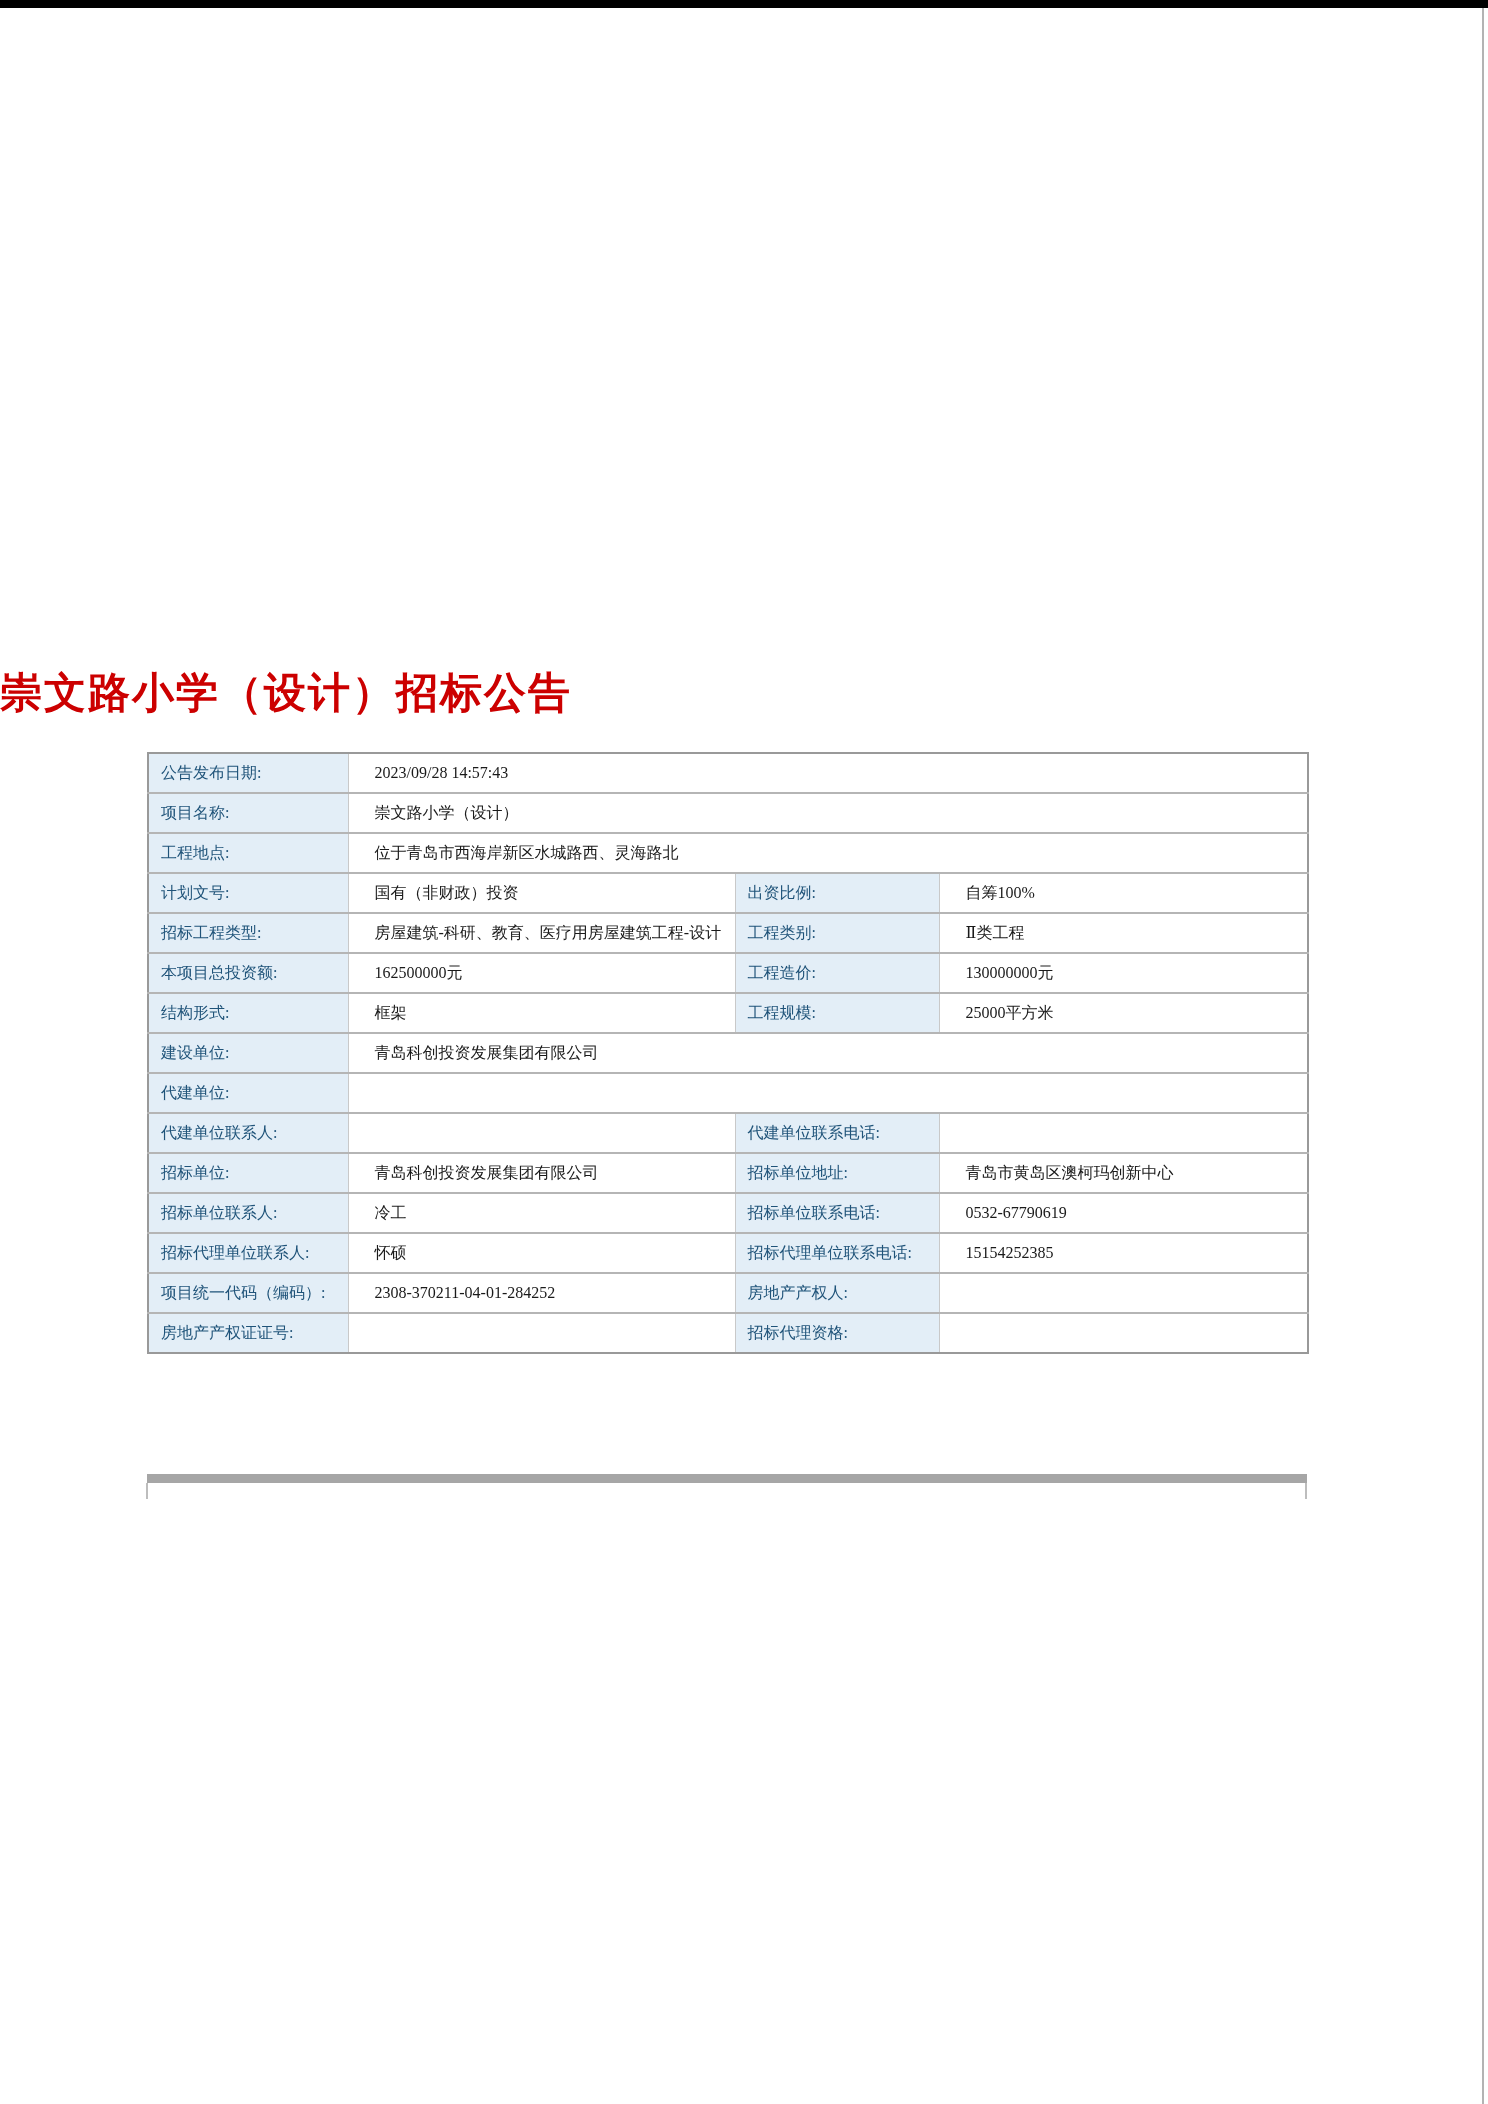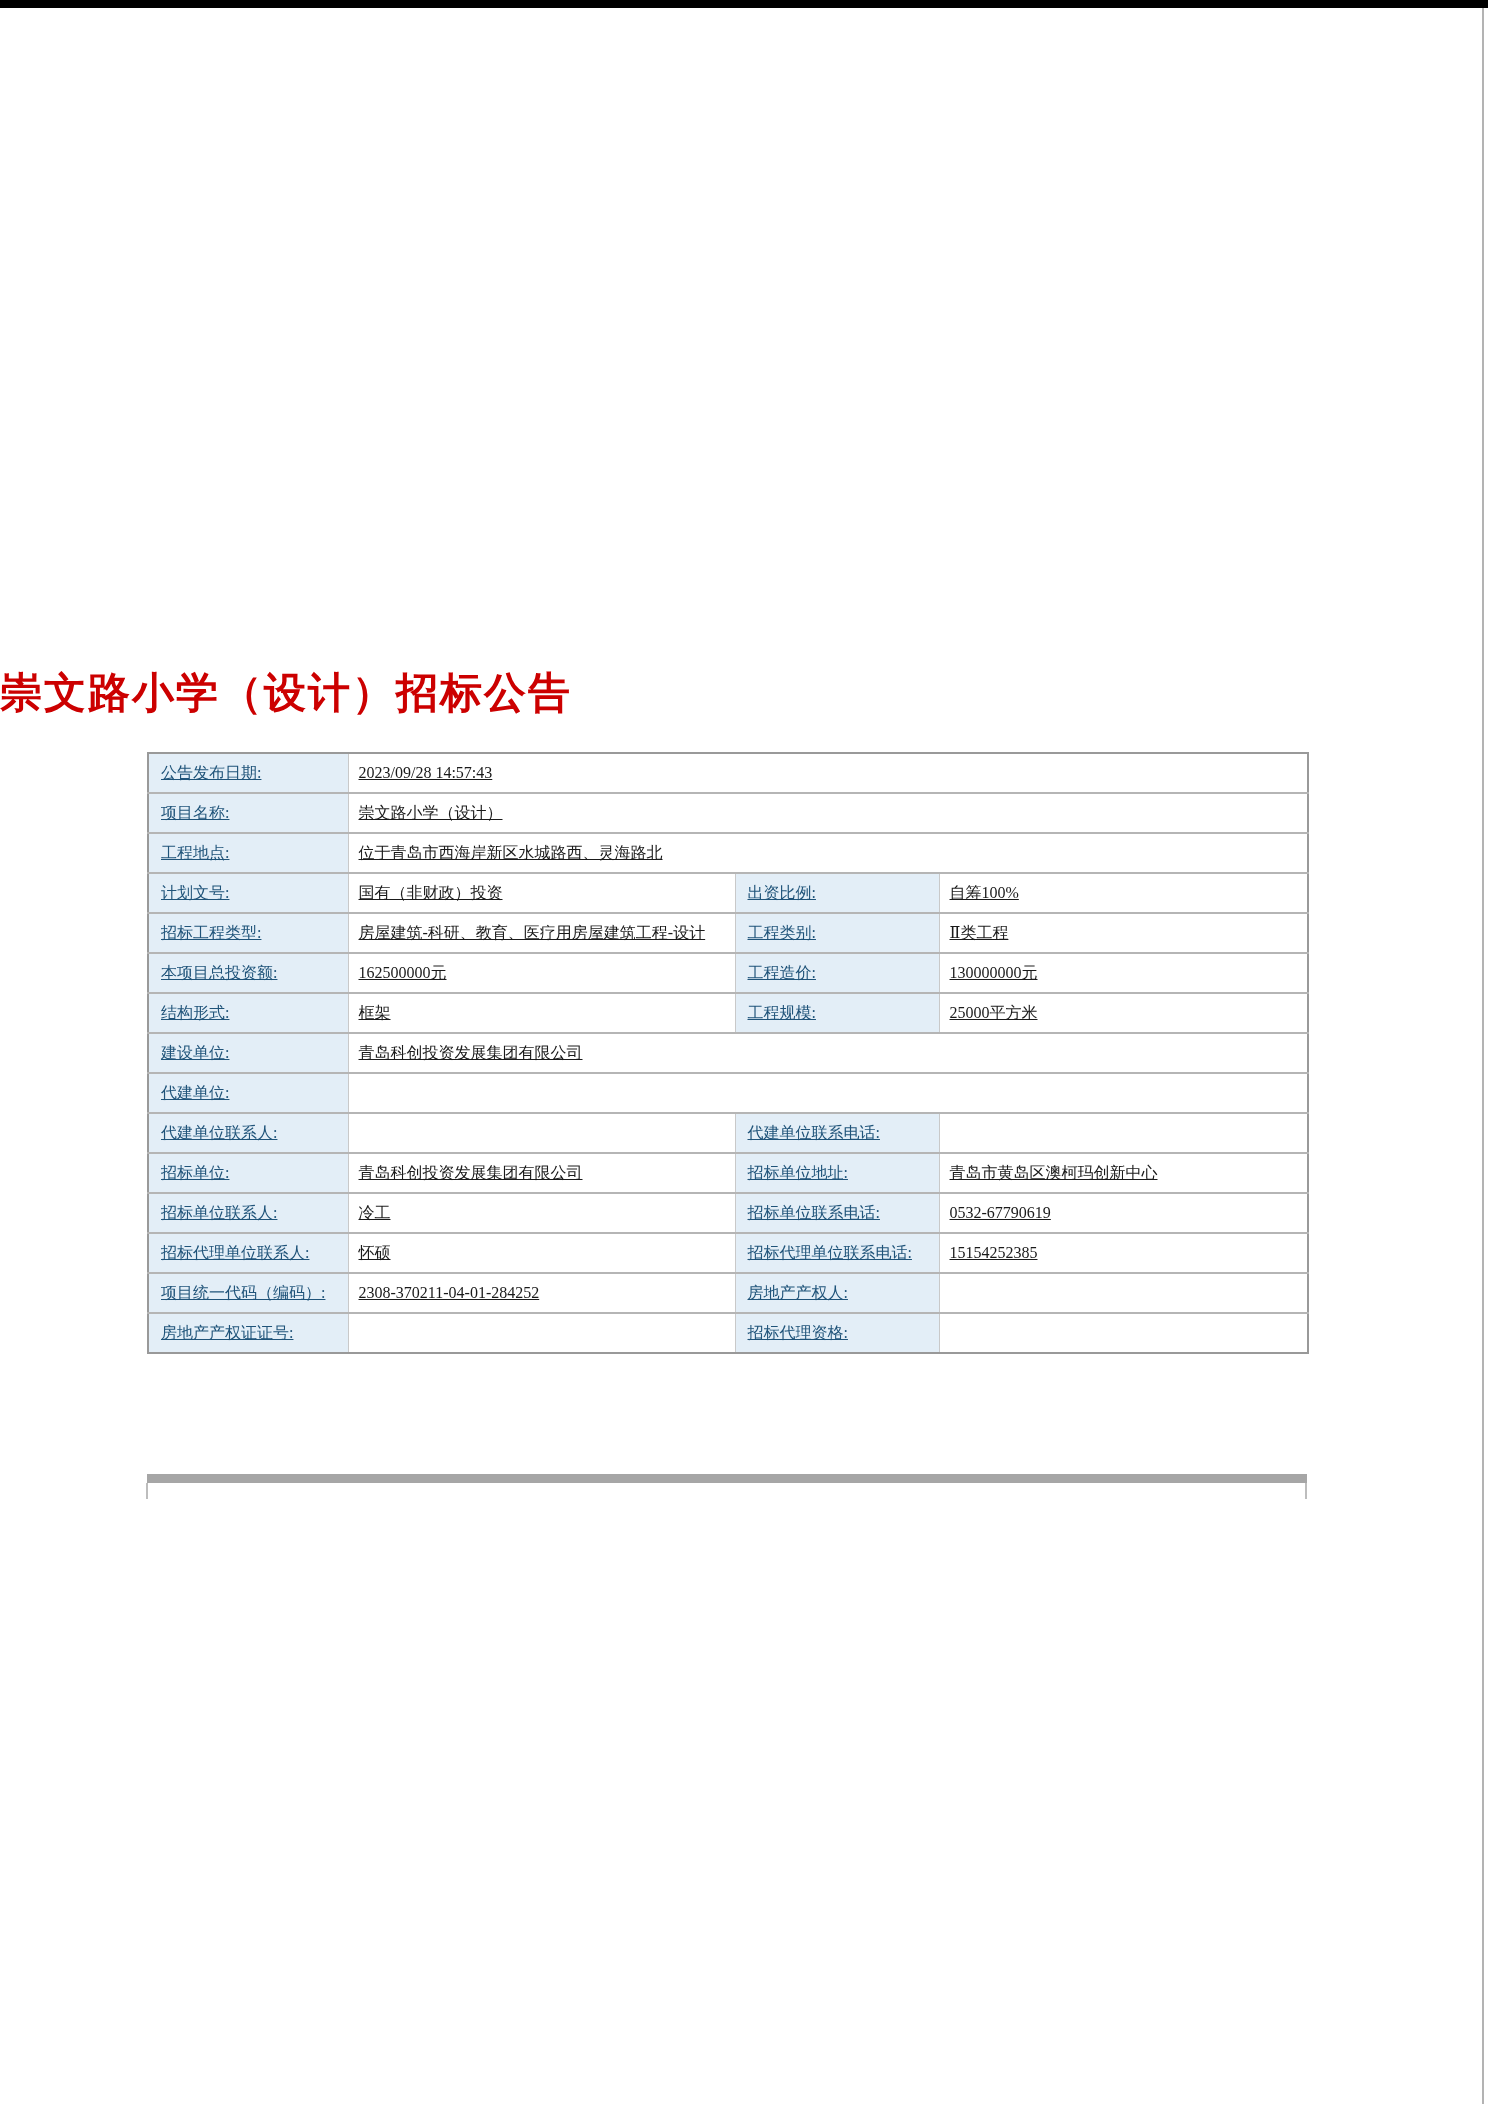--- a/index.html
+++ b/index.html
@@ -26,29 +26,28 @@
     border:2px solid #999999;
     font-size:16px;
   }
   table.announcement td{
     height:40px;
     border-top:2px solid #b5b5b5;
     border-left:1px solid #c9c9c9;
     vertical-align:middle;
     overflow:hidden;white-space:nowrap;
     box-sizing:border-box;
-    text-decoration:underline;
   }
   table.announcement tr:first-child td{border-top:none;}
   table.announcement td:first-child{border-left:none;}
   td.lbl{
     background:#e3eef7;color:#1f5379;padding-left:12px;
   }
   td.val{
-    background:#ffffff;color:#1a1a1a;padding-left:10px;
+    background:#ffffff;color:#1a1a1a;padding-left:26px;
   }
   .h-scrollbar{
     position:absolute;left:147px;top:1474px;width:1160px;height:9px;background:#a6a6a6;
   }
   .stub-left{
     position:absolute;left:146px;top:1483px;width:2px;height:16px;background:#bdbdbd;
   }
   .stub-right{
     position:absolute;left:1305px;top:1483px;width:2px;height:16px;background:#bdbdbd;
   }

